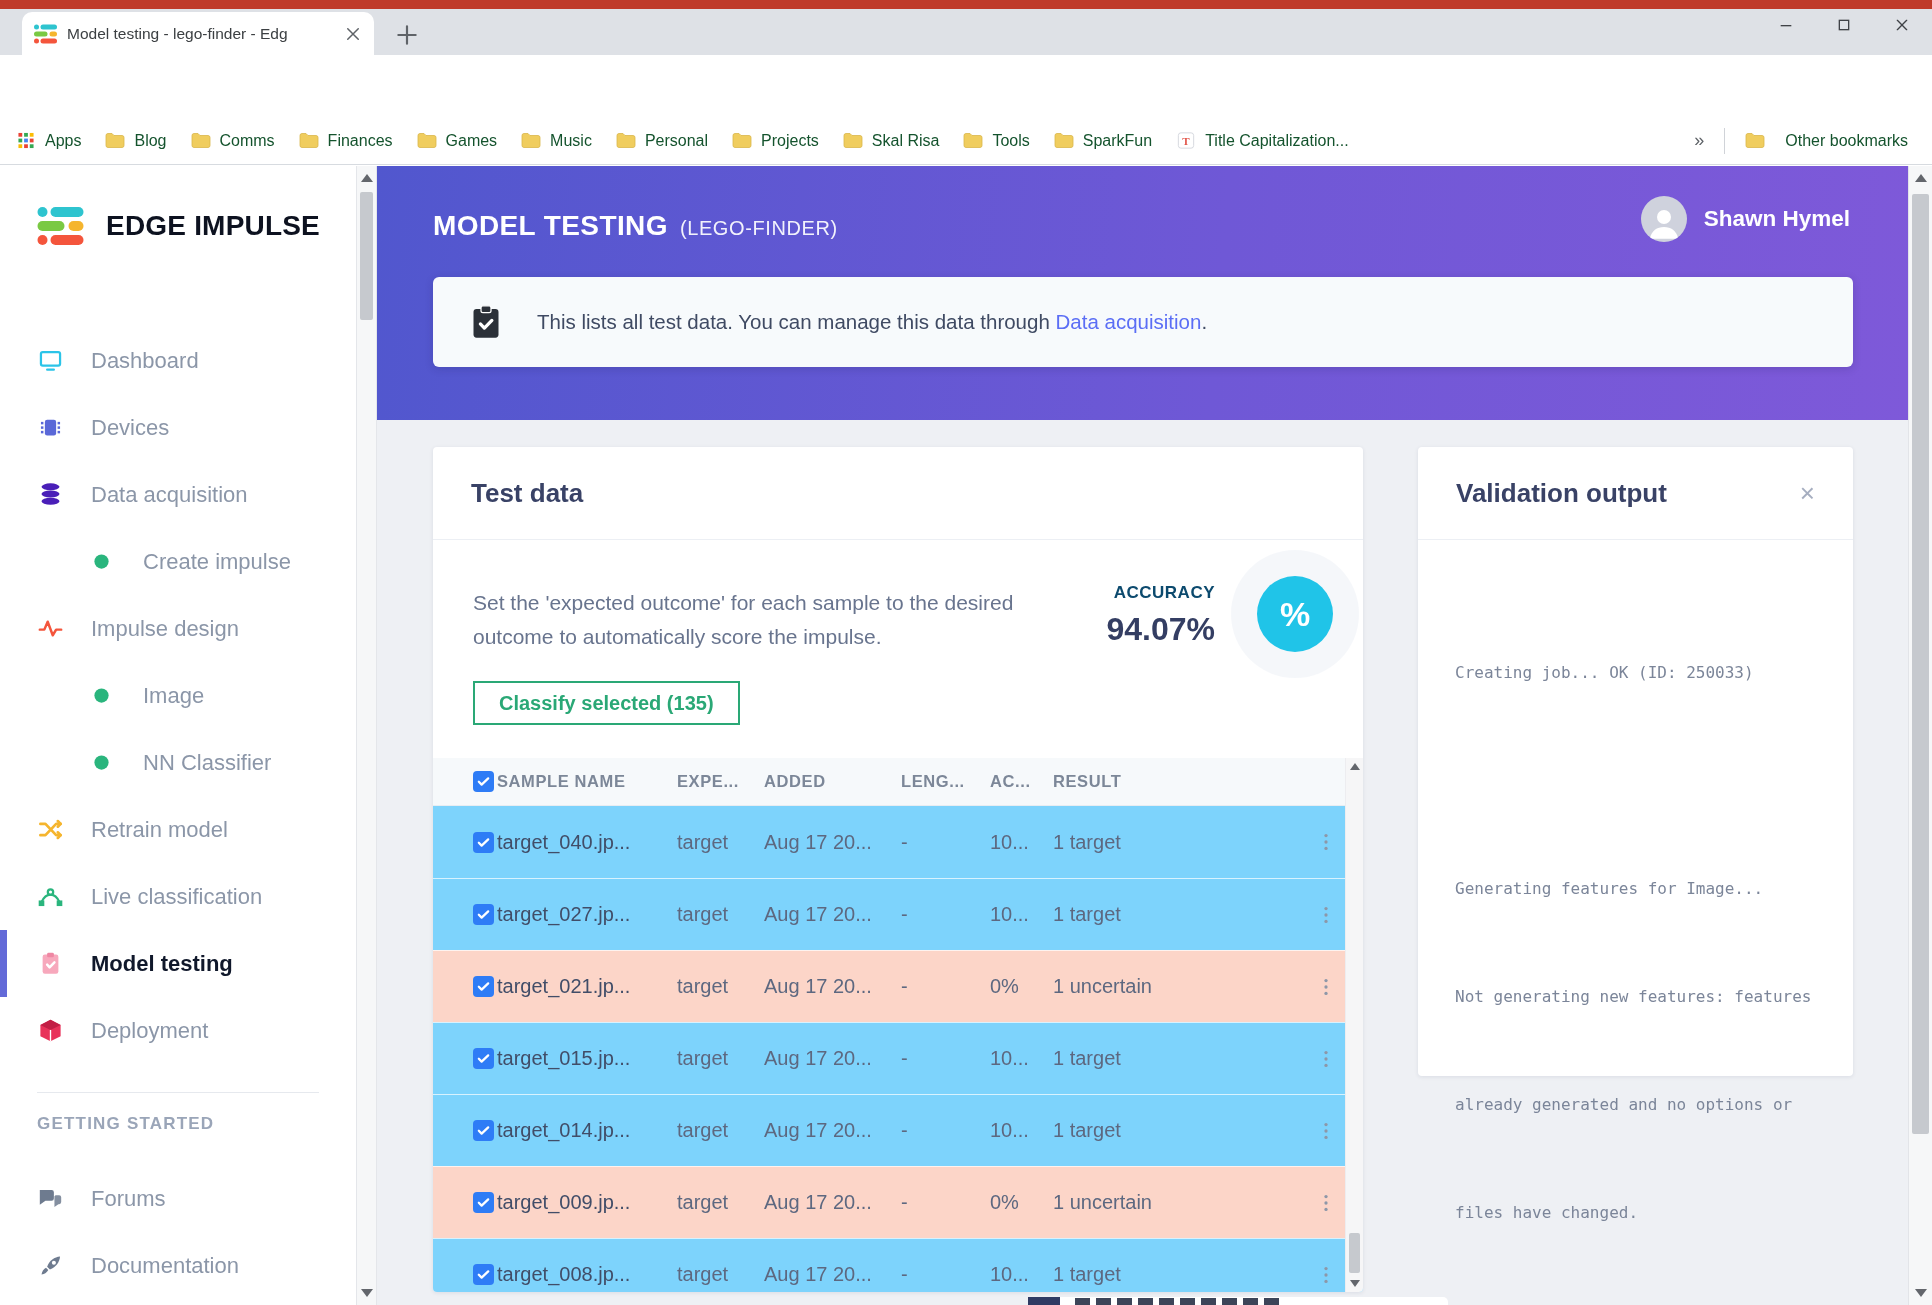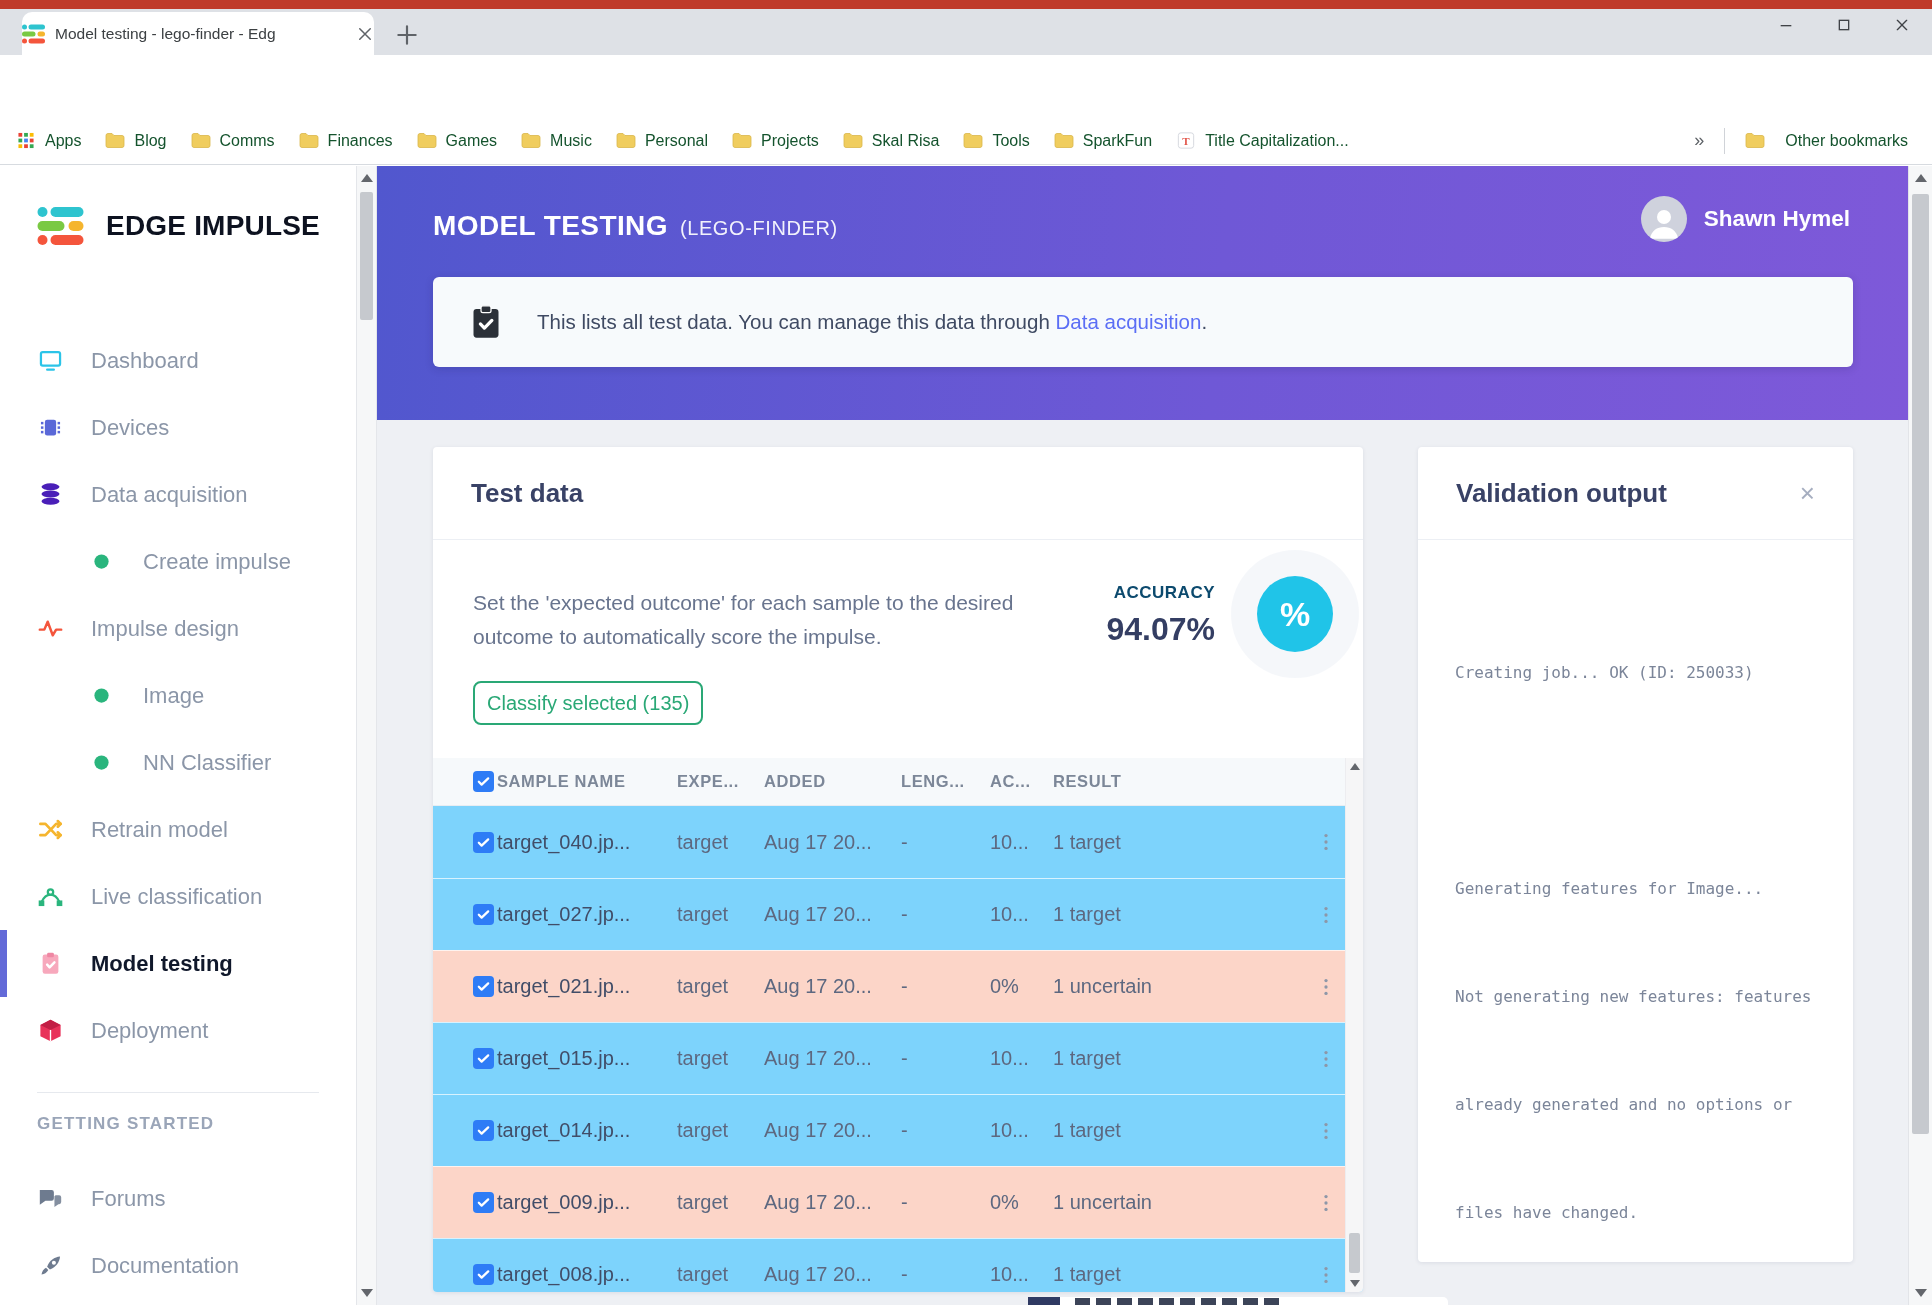--- a/index.html
+++ b/index.html
@@ -5,21 +5,21 @@
   html,body{margin:0;padding:0;}
   body{width:1932px;height:1305px;position:relative;overflow:hidden;background:#fff;
        font-family:"Liberation Sans",sans-serif;}
   .icon svg{width:100%;height:100%;display:block;}
   .icon{display:inline-block;}
 
   
   #titlebar{position:absolute;left:0;top:0;width:100%;height:9px;background:#bf3a2a;}
   #tabstrip{position:absolute;left:0;top:9px;width:100%;height:46px;background:#dee1e6;}
   #tab-active{position:absolute;left:22px;top:3px;width:352px;height:43px;background:#fff;
-    border-radius:10px 10px 0 0;display:flex;align-items:center;padding:0 0;box-sizing:border-box;}
+    border-radius:10px 10px 0 0;display:flex;align-items:center;padding:0 12px;box-sizing:border-box;}
   .tab-favicon{width:23px;height:20px;margin-right:10px;flex:none;}
   .tab-title{font-size:15.5px;color:#3c4043;white-space:nowrap;overflow:hidden;flex:1;}
   .tab-close{width:18px;height:18px;flex:none;margin-left:8px;color:#5f6368;}
   #newtab-btn{position:absolute;left:394px;top:13px;width:26px;height:26px;color:#5f6368;}
   #win-controls{position:absolute;right:22px;top:8px;display:flex;gap:42px;align-items:center;}
   .win-btn{width:16px;height:16px;color:#3f4247;}
 
   #toolbar{position:absolute;left:0;top:55px;width:100%;height:62px;background:#fff;}
   .nav-btn{position:absolute;top:68px;width:27px;height:27px;}
   #back-btn{left:24px;color:#5f6368;}
@@ -97,22 +97,22 @@
   .card-title{font-size:26px;font-weight:600;color:#394266;}
 
   #test-card{position:absolute;left:56px;top:281px;width:930px;height:845px;overflow:hidden;}
   #test-desc{position:absolute;left:40px;top:139px;width:600px;font-size:21px;line-height:34px;color:#68748e;}
   #acc-block{position:absolute;left:560px;top:136px;width:222px;text-align:right;}
   #acc-label{font-size:17px;font-weight:700;letter-spacing:.5px;color:#0c4a6e;}
   #acc-value{font-size:32px;font-weight:700;color:#343e63;margin-top:8px;}
   #acc-circle{position:absolute;left:824px;top:129px;width:76px;height:76px;border-radius:50%;background:#20c4e8;
     color:#fff;font-size:34px;font-weight:700;display:flex;align-items:center;justify-content:center;
     box-shadow:0 0 0 26px rgba(190,205,225,.16);}
-  #classify-btn{position:absolute;left:40px;top:234px;height:44px;padding:0 12px;border:2px solid #2aa876;
-    border-radius:8px;color:#2aa876;font-size:20px;font-weight:400;background:#fff;
+  #classify-btn{position:absolute;left:40px;top:234px;height:44px;padding:0 24px;border:2px solid #2aa876;
+    border-radius:0;color:#2aa876;font-size:20px;font-weight:700;background:#fff;
     display:flex;align-items:center;cursor:pointer;}
 
   #table{position:absolute;left:0;top:298px;width:930px;}
   .trow{display:grid;grid-template-columns:24px 180px 87px 137px 89px 63px 1fr 30px;align-items:center;
     padding:0 26px 0 40px;height:72px;box-sizing:border-box;font-size:20px;color:#5d6880;}
   .thead{height:48px;background:#f6f9fb;border-bottom:1px solid #e8edf2;font-size:16.5px;font-weight:700;
     color:#7c8798;letter-spacing:.6px;}
   .cell-name{color:#414d68;font-weight:500;overflow:hidden;white-space:nowrap;}
   .cb{width:21px;height:21px;background:#2e7cf6;border-radius:4px;display:flex;align-items:center;
     justify-content:center;cursor:pointer;}
@@ -123,21 +123,21 @@
   .row-good{background:#7dd3fc;}
   .row-bad{background:#fcd5c8;}
   #table-rows .trow{border-top:1px solid rgba(255,255,255,.7);}
   #table-rows .trow:first-child{border-top:none;}
 
   #table-scroll{position:absolute;right:0;top:311px;width:18px;height:534px;background:#f6f6f7;
     border-left:1px solid #ededf0;box-sizing:border-box;}
   #table-scroll .sb-up{top:5px;border-left-width:5px;border-right-width:5px;border-bottom-width:7px;}
   #table-scroll .sb-down{bottom:5px;border-left-width:5px;border-right-width:5px;border-top-width:7px;}
 
-  #valid-card{position:absolute;left:1041px;top:281px;width:435px;height:815px;}
+  #valid-card{position:absolute;left:1041px;top:281px;width:435px;height:629px;}
   .close-x{font-size:26px;color:#a6aec0;cursor:pointer;line-height:1;}
   #console{padding:38px 18px 0 37px;font-family:"DejaVu Sans Mono",monospace;font-size:16px;
     line-height:27px;color:#7b8599;white-space:pre;}
   .console-line{min-height:27px;}
 
   #partial-el{position:absolute;left:651px;top:1131px;width:420px;height:8px;background:#fff;
     border-radius:5px 5px 0 0;}
   #partial-navy{position:absolute;left:0;top:0;width:32px;height:8px;background:#2f3a63;}
   #partial-textsmudge{position:absolute;left:47px;top:1px;width:210px;height:7px;
     background:repeating-linear-gradient(90deg,#3c4458 0 15px,transparent 15px 21px);}

